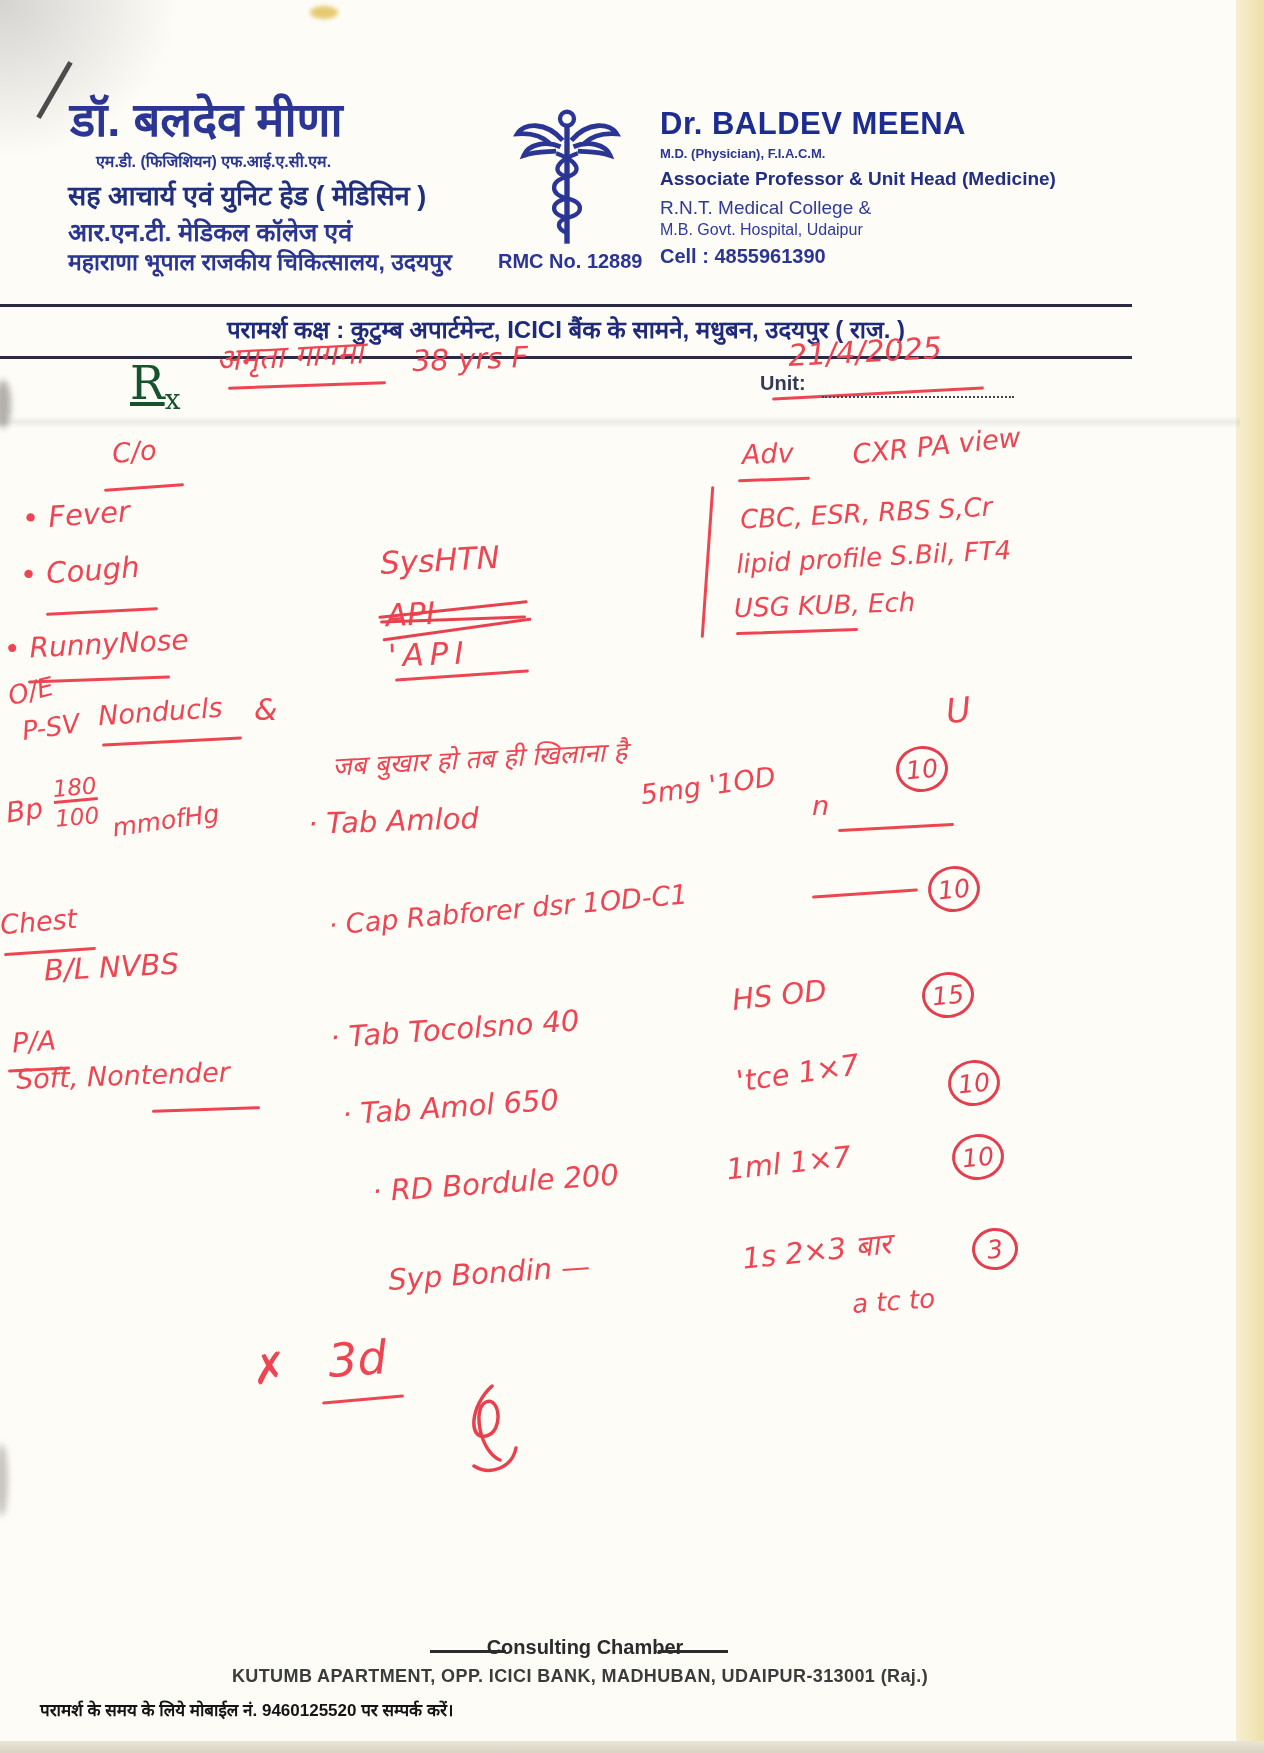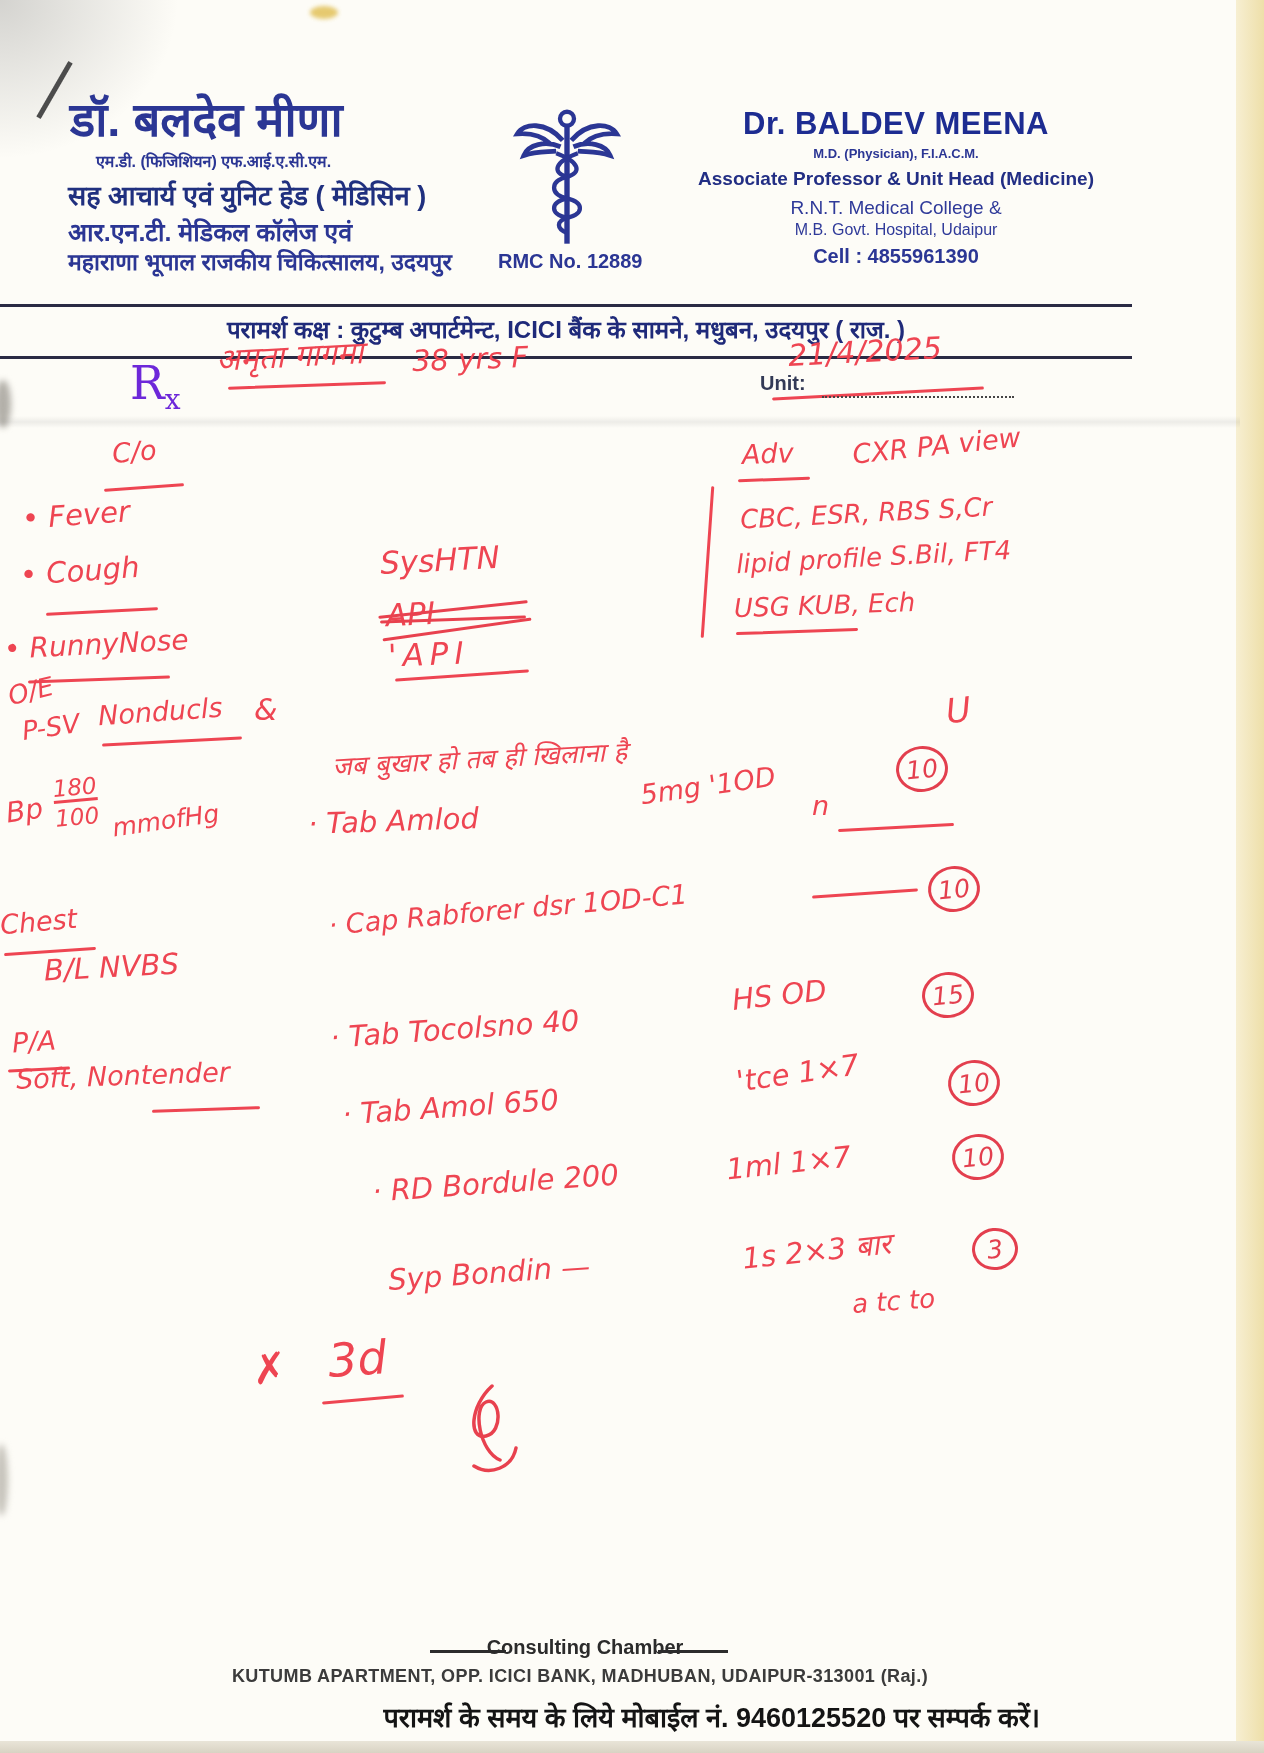--- a/index.html
+++ b/index.html
@@ -26,39 +26,39 @@
   
   #h-name-hi{left:70px;top:86px;font-size:47px;font-weight:bold;}
   #h-degree-hi{left:96px;top:150px;font-size:16px;font-weight:bold;}
   #h-desig-hi{left:68px;top:176px;font-size:27px;font-weight:bold;color:#20307f;}
   #h-college-hi{left:68px;top:214px;font-size:25px;font-weight:bold;}
   #h-hospital-hi{left:68px;top:245px;font-size:23px;font-weight:bold;}
   
   #caduceus{left:512px;top:108px;}
   #rmc-no{left:498px;top:250px;font-size:20px;font-weight:bold;}
   
-  .hr-block{left:660px;width:472px;text-align:center;}
+  .hr-block{left:660px;width:472px;text-align:left;}
   #h-name-en{top:106px;font-size:31px;font-weight:900;color:#1d2c91;letter-spacing:.5px;}
   #h-degree-en{top:146px;font-size:13px;font-weight:bold;}
   #h-desig-en{top:168px;font-size:19px;font-weight:bold;color:#222e84;}
   #h-college-en{top:197px;font-size:19px;color:#2f3a99;}
   #h-hospital-en{top:221px;font-size:16px;color:#2f3a99;}
   #h-cell{top:245px;font-size:20px;font-weight:bold;}
   #rule1{left:0;top:304px;width:1132px;height:3px;}
   #rule2{left:0;top:356px;width:1132px;height:3px;}
   #banner{left:0;top:312px;width:1132px;text-align:center;font-size:24px;font-weight:bold;color:#1f2a7a;}
   
   #patient-name{left:216px;top:334px;font-size:31px;transform:rotate(-3deg);}
   #patient-underline{left:228px;top:384px;width:158px;transform:rotate(-2deg);}
   #patient-agesex{left:412px;top:342px;font-size:29px;transform:rotate(-2deg);}
   #date-hw{left:788px;top:334px;font-size:30px;transform:rotate(-3deg);}
   #date-underline{left:772px;top:392px;width:212px;transform:rotate(-3deg);}
   #date-label{left:760px;top:372px;font-size:20px;color:#333a56;font-weight:bold;}
   #date-dots{left:822px;top:374px;width:192px;height:22px;border-bottom:2px dotted #444;}
-  #rx-symbol{left:130px;top:356px;font-size:46px;color:#6d28d9;font-family:"DejaVu Serif",serif;}
+  #rx-symbol{left:130px;top:356px;font-size:46px;color:#14532d;font-family:"DejaVu Serif",serif;text-decoration:underline;}
   #rx-symbol sub{font-size:28px;}
   
   #co-heading{left:112px;top:436px;font-size:27px;transform:rotate(-5deg);}
   #co-underline{left:104px;top:486px;width:80px;transform:rotate(-4deg);}
   #c-fever{left:22px;top:498px;font-size:29px;transform:rotate(-4deg);}
   #c-cough{left:20px;top:554px;font-size:29px;transform:rotate(-4deg);}
   #cough-underline{left:46px;top:610px;width:112px;transform:rotate(-3deg);}
   #c-runny{left:4px;top:628px;font-size:28px;transform:rotate(-3deg);}
   #runny-underline{left:28px;top:678px;width:142px;transform:rotate(-2deg);}
   
@@ -123,21 +123,21 @@
   
   #cross-mark{left:252px;top:1344px;font-size:42px;transform:rotate(-6deg);}
   #duration{left:328px;top:1332px;font-size:46px;transform:rotate(-4deg);}
   #duration-underline{left:322px;top:1398px;width:82px;transform:rotate(-5deg);}
   #signature{left:452px;top:1378px;}
   
   #ch-line-l{left:430px;top:1650px;width:76px;height:3px;background:#2c2c2c;}
   #ch-line-r{left:658px;top:1650px;width:70px;height:3px;background:#2c2c2c;}
   #chamber{left:320px;top:1636px;width:530px;text-align:center;font-size:20px;font-weight:bold;color:#2b2b2b;}
   #address{left:60px;top:1666px;width:1040px;text-align:center;font-size:18px;font-weight:bold;color:#3b3b3b;letter-spacing:.4px;}
-  #footer-note{left:40px;top:1698px;width:1000px;text-align:right;font-size:27px;font-weight:bold;color:#141414;}
+  #footer-note{left:40px;top:1698px;width:1000px;text-align:left;font-size:17px;font-weight:bold;color:#141414;}
 </style>
 </head>
 <body>
 
 <div class="abs" id="corner-shadow"></div>
 <div class="abs" id="edge-right"></div>
 <div class="abs" id="edge-bottom"></div>
 <div class="abs" id="pen-mark"></div>
 <div class="abs" id="smudge-yellow"></div>
 <div class="abs" id="smudge-left1"></div>

